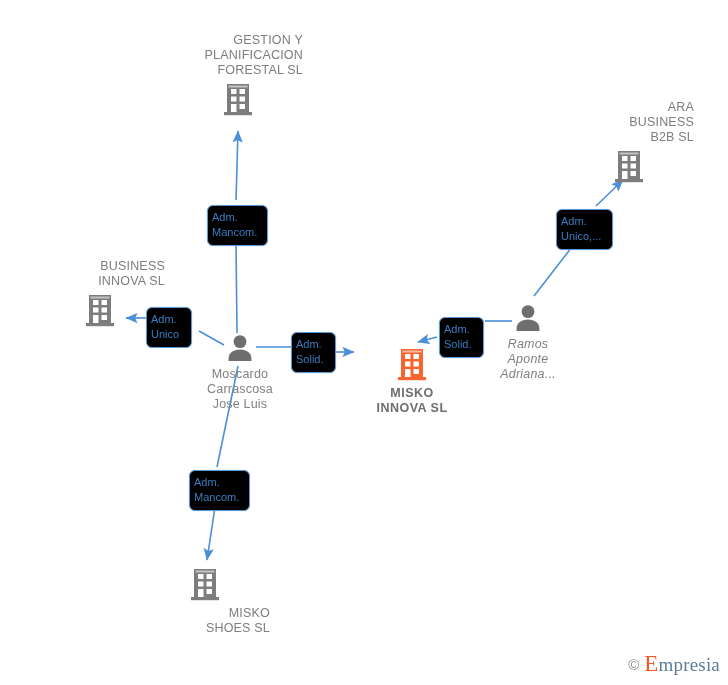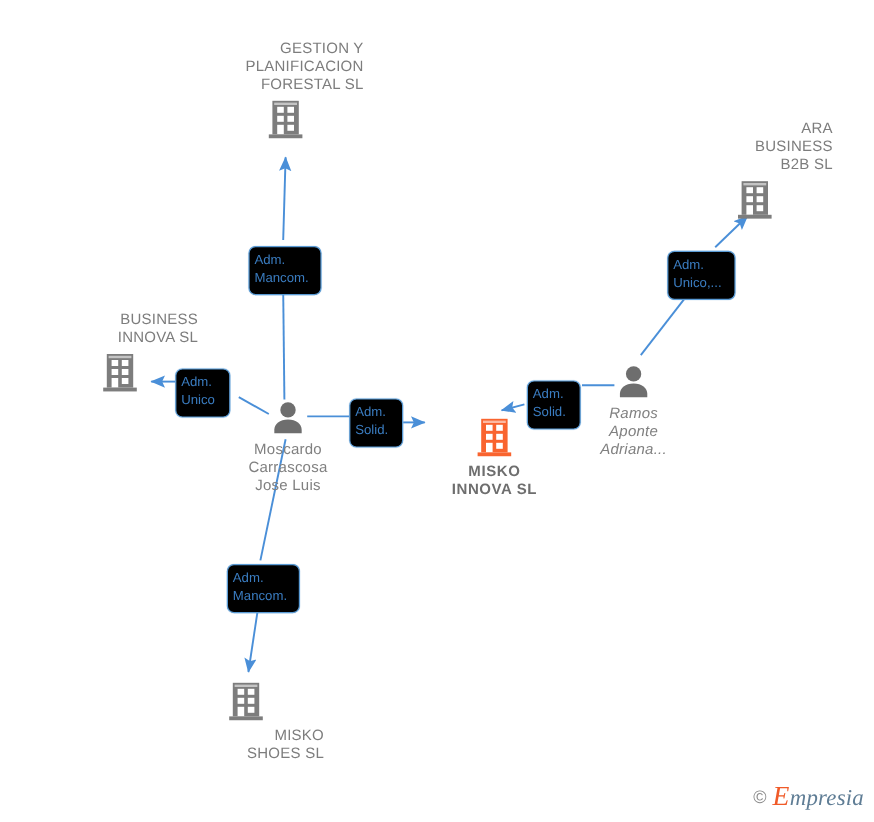--- a/index.html
+++ b/index.html
@@ -85,21 +85,20 @@
     align-items: center;
     gap: 5px;
     user-select: none;
   }
   #watermark .copy {
     font-size: 15px;
     color: #8a8a8a;
   }
   #watermark .brand {
     font-family: "Liberation Serif", serif;
-    font-style: italic;
     font-size: 19px;
     color: #5f7d95;
     letter-spacing: 0.2px;
   }
   #watermark .brand .cap {
     color: #f05a28;
     font-size: 23px;
   }
 </style>
 </head>

